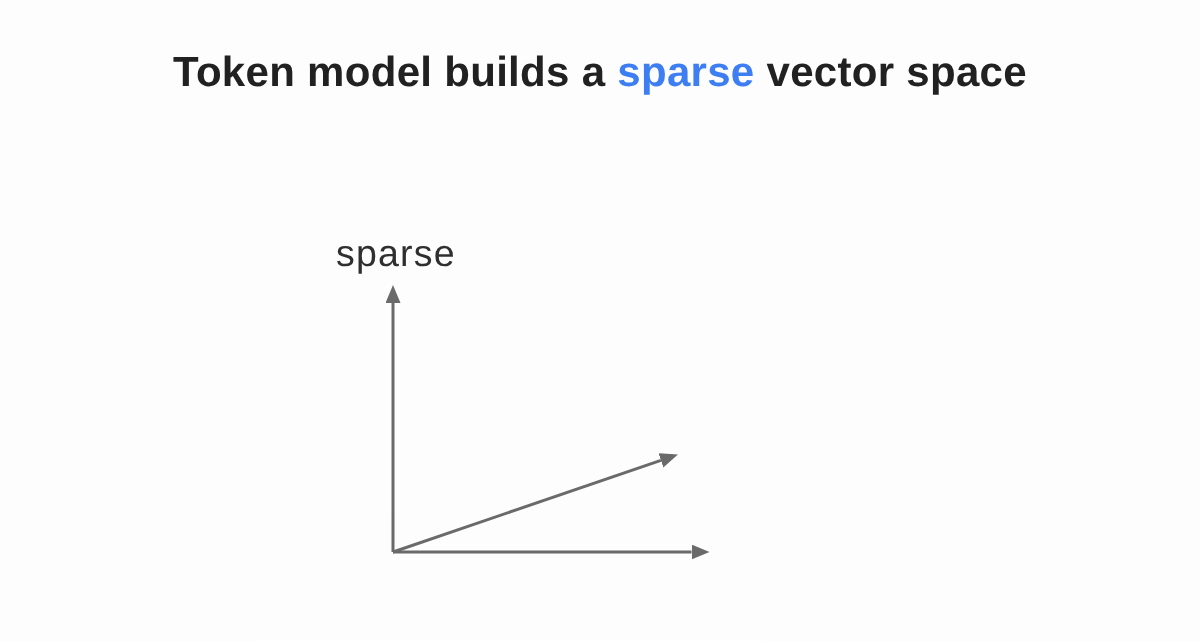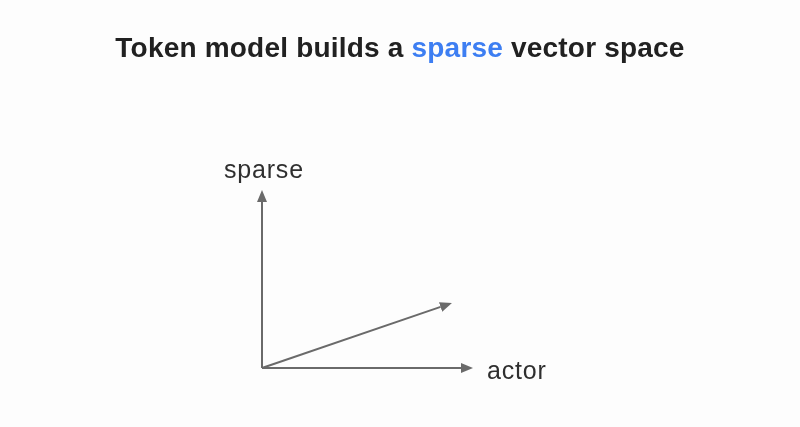--- a/index.html
+++ b/index.html
@@ -82,16 +82,15 @@
       </defs>
 
       <line x1="262" y1="368" x2="262" y2="202" marker-end="url(#arrow)"></line>
 
       <line x1="262" y1="368" x2="461" y2="368" marker-end="url(#arrow)"></line>
 
       <line x1="262" y1="368" x2="440.6" y2="306.9" marker-end="url(#arrow)"></line>
     </svg>
 
     <span class="axis-label label-movie">sparse</span>
-    <span class="axis-label label-actor">actor</span>
   </div>
 
 </div>
 
 </body></html>

